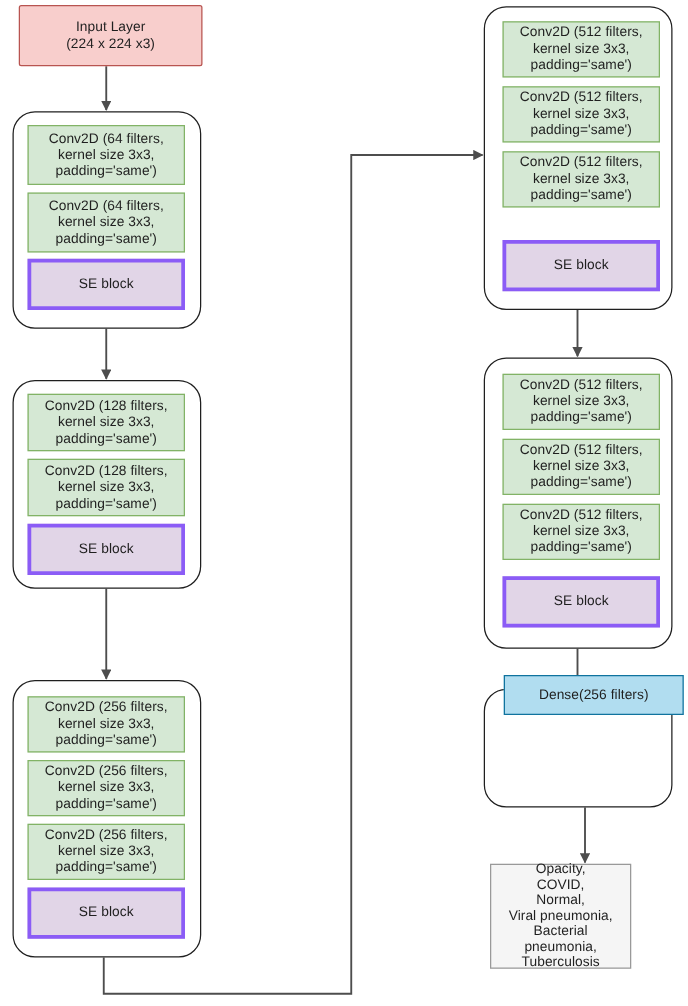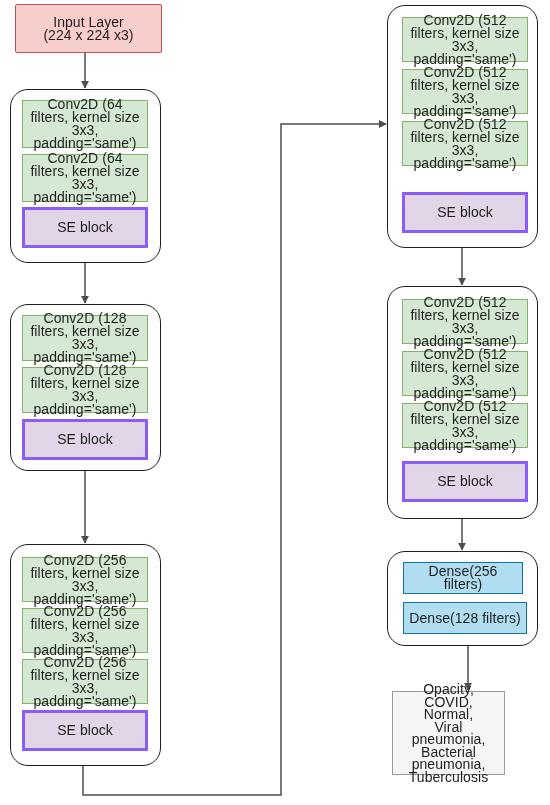--- a/index.html
+++ b/index.html
@@ -34,21 +34,21 @@
   }
 
   
   .node {
     position: absolute;
     box-sizing: border-box;
     display: flex;
     align-items: center;
     justify-content: center;
     text-align: center;
-    font-size: 14px;
+    font-size: 11px;
     line-height: 13px;
     color: #1f1f1f;
     letter-spacing: 0.05px;
     padding: 0 4px;
     white-space: pre-line;
     z-index: 3;
   }
   .conv {
     background: #d5e8d4;
     border: 1px solid #82b366;
@@ -126,22 +126,21 @@
   <div class="node conv" style="left:402px; top:121px; width:126px; height:45px;">Conv2D (512 filters, kernel size 3x3, padding='same')</div>
   <div class="node se" style="left:402px; top:192px; width:126px; height:41px;">SE block</div>
 
   <div class="group" style="left:387px; top:286px; width:151px; height:233px;"></div>
   <div class="node conv" style="left:402px; top:299px; width:126px; height:45px;">Conv2D (512 filters, kernel size 3x3, padding='same')</div>
   <div class="node conv" style="left:402px; top:351px; width:126px; height:45px;">Conv2D (512 filters, kernel size 3x3, padding='same')</div>
   <div class="node conv" style="left:402px; top:403px; width:126px; height:45px;">Conv2D (512 filters, kernel size 3x3, padding='same')</div>
   <div class="node se" style="left:402px; top:461px; width:126px; height:41px;">SE block</div>
 
   <div class="group" style="left:387px; top:551px; width:151px; height:95px;"></div>
-  <div class="node dense" style="left:403px; top:562px; width:120px; height:32px;">Dense(256 filters)</div>
-  <div class="node dense" style="left:403px; top:602px; width:124px; height:32px;">Dense(128 filters)</div>
+  <div class="node dense" style="left:403px; top:540px; width:144px; height:32px;">Dense(256 filters)</div>
 
   <div class="node output-box" style="left:392px; top:691px; width:113px; height:84px;">Opacity,
 COVID,
 Normal,
 Viral pneumonia,
 Bacterial pneumonia,
 Tuberculosis</div>
 
 </div>
 

